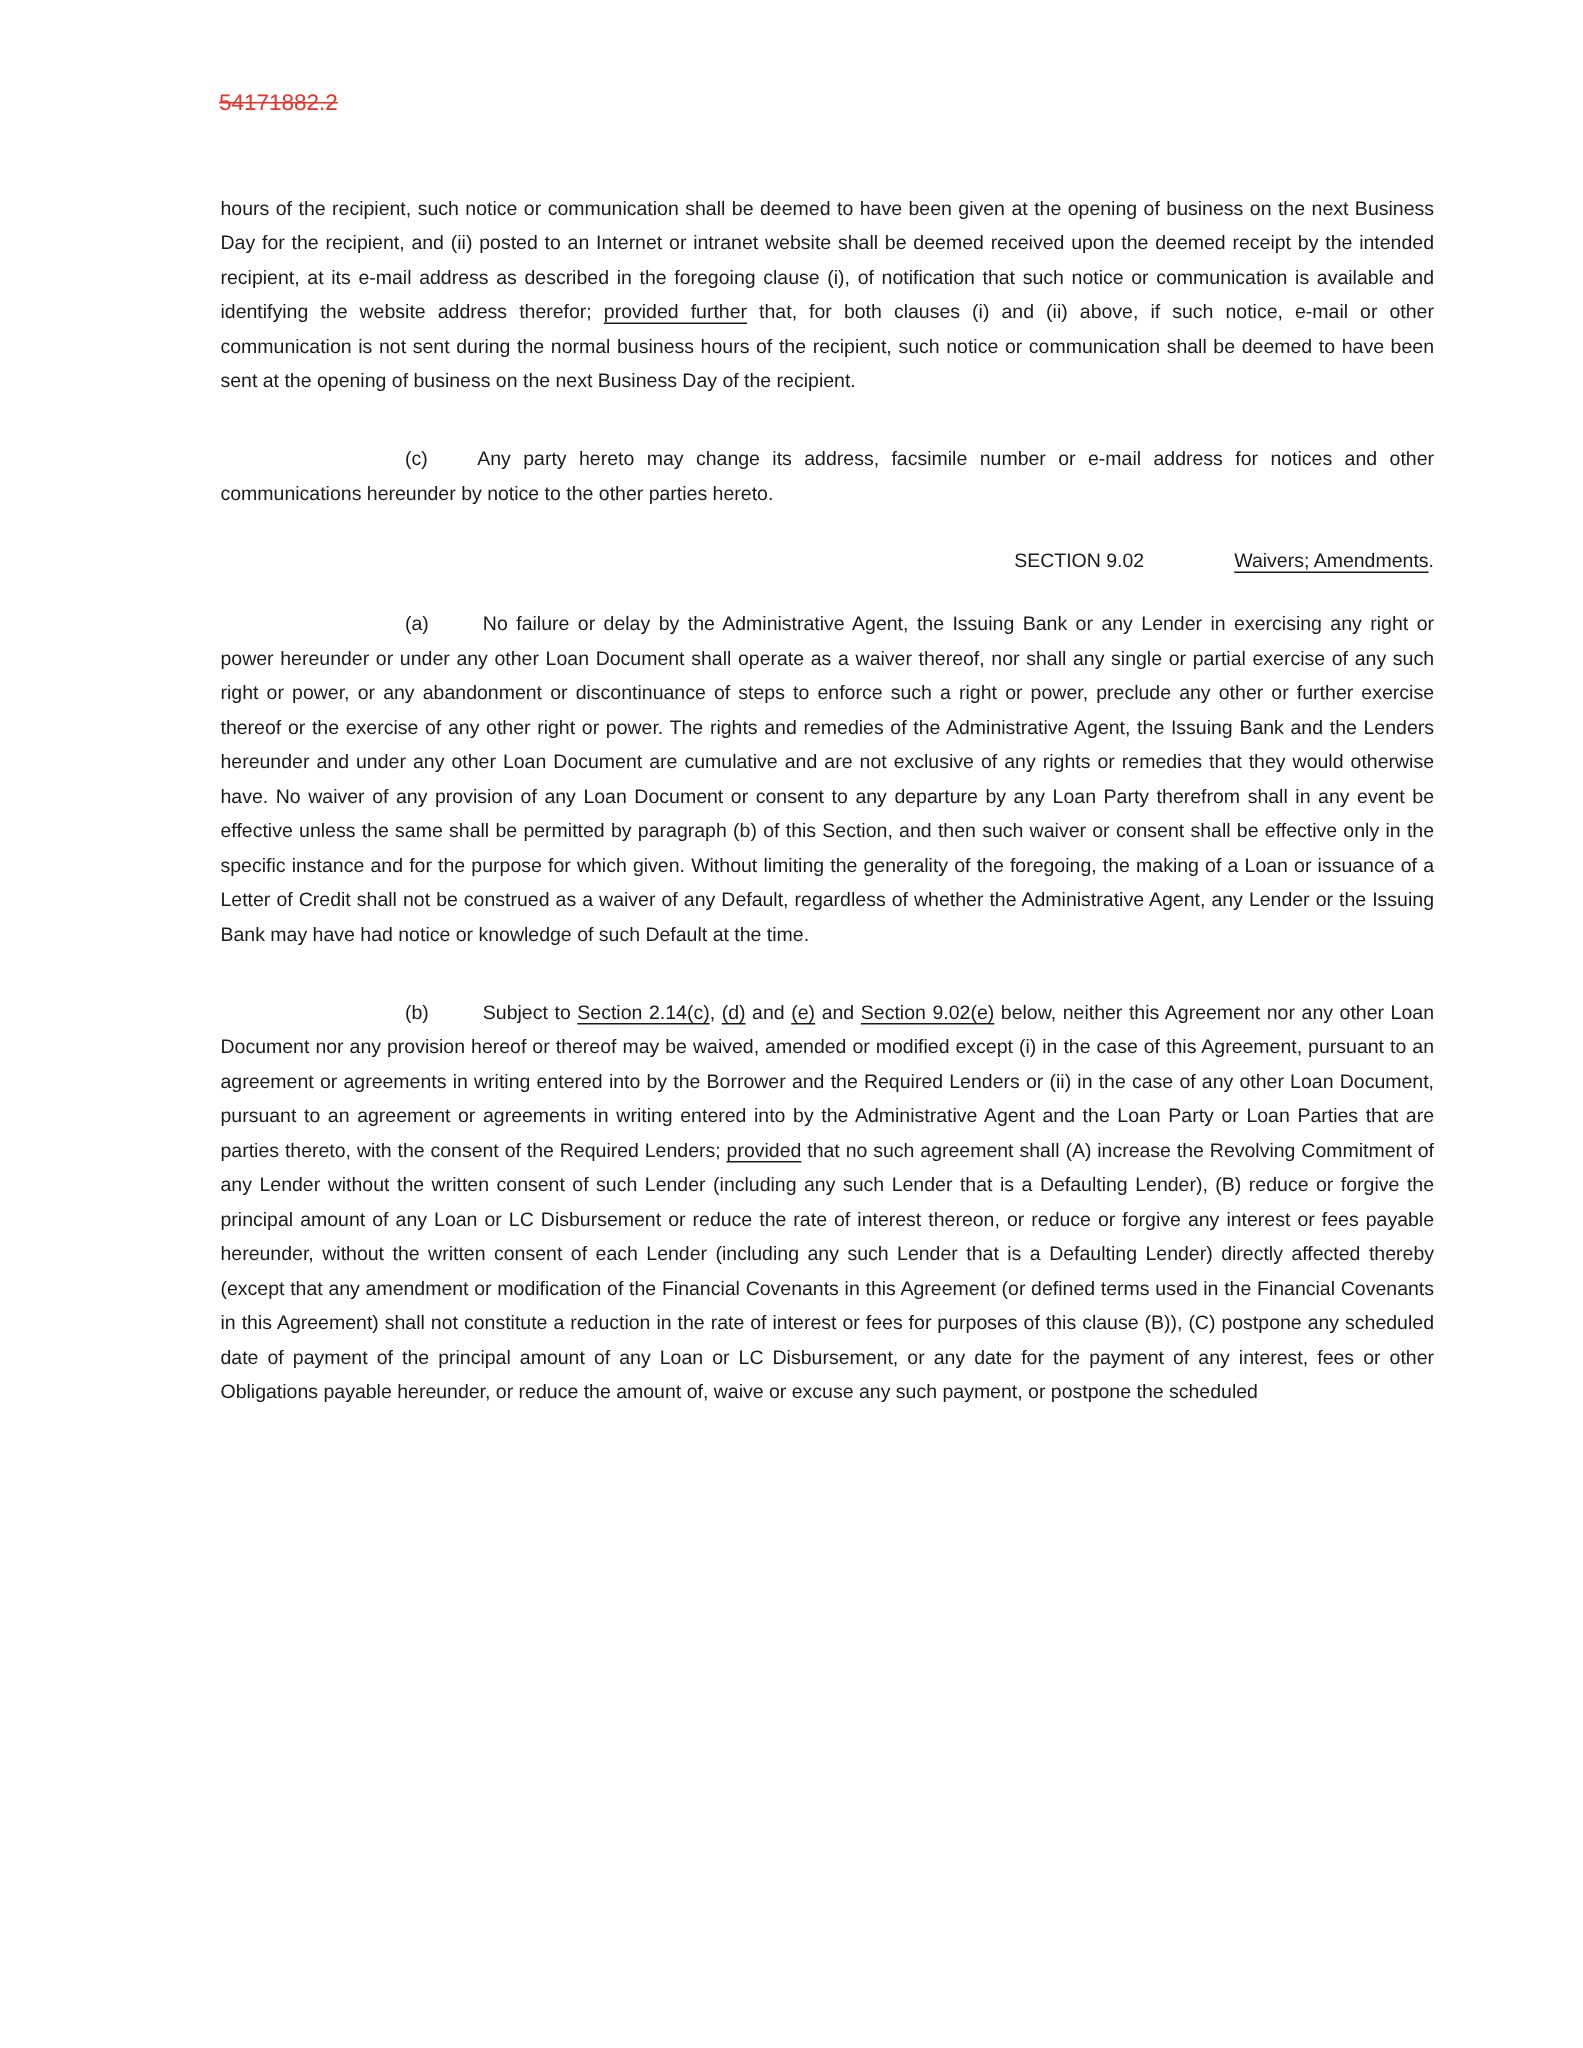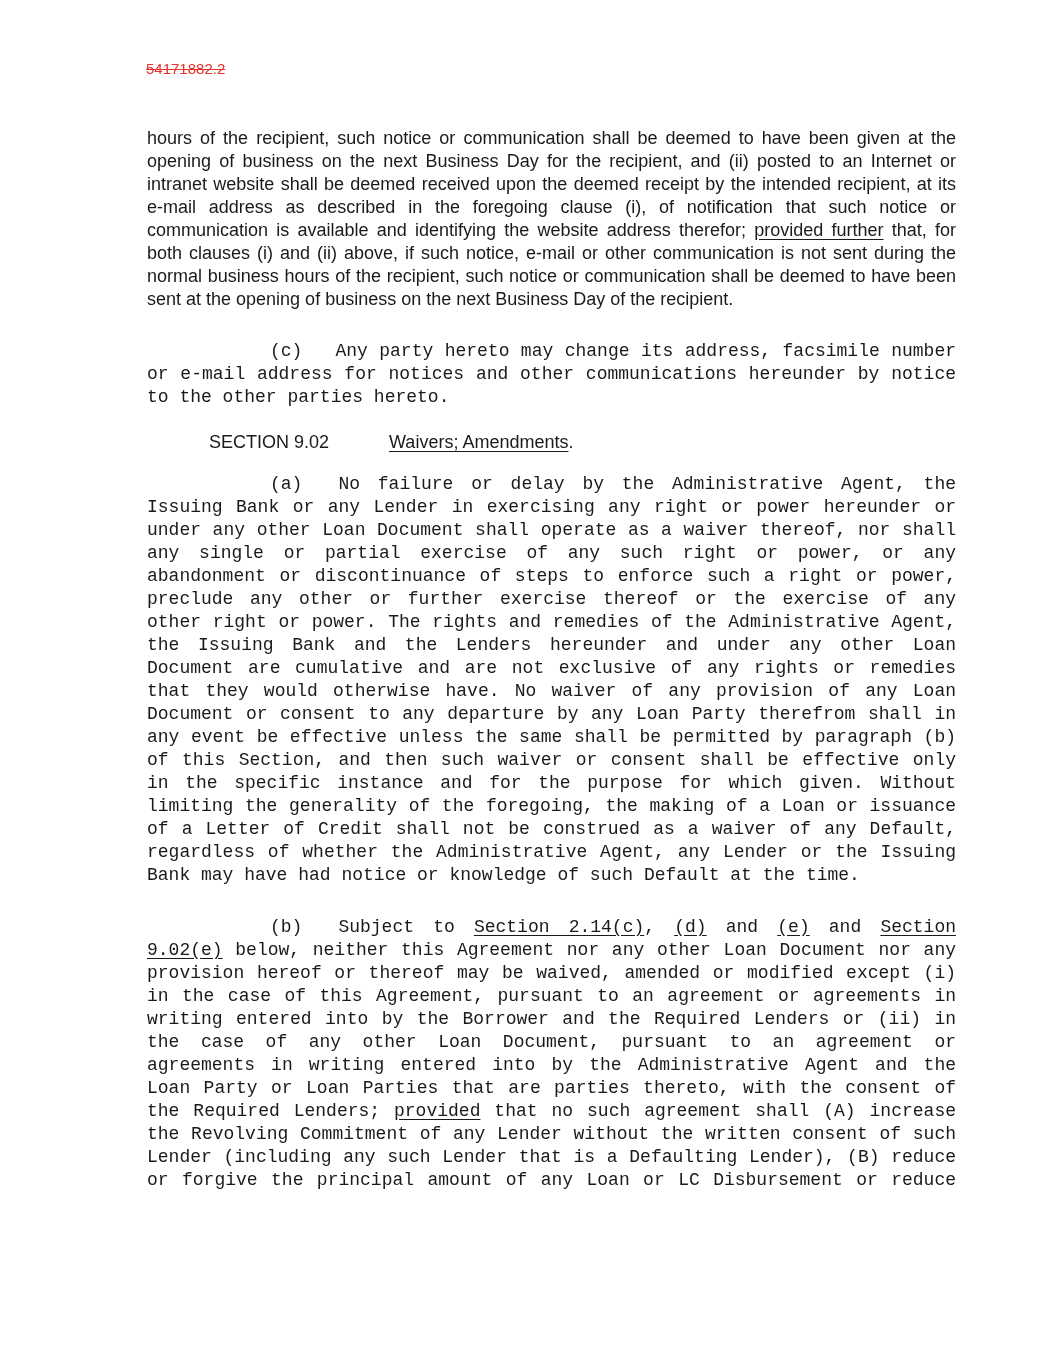--- a/index.html
+++ b/index.html
@@ -30,30 +30,30 @@
   .stamp-page   { top: 1266px; }
   .stamp-bottom { top: 1265px; text-align: center; }
 
   .body-text {
     position: absolute;
     left: 123px;
     top: 127px;
     width: 809px;
   }
   .para {
-    font-size: 18px;
+    font-size: 13px;
     line-height: 23px;
     text-align: justify;
     margin: 0;
   }
-  .indent  { text-indent: 123px; font-family: Liberation Mono, monospace; }
+  .indent  { text-indent: 123px; }
   .heading { text-indent: 62px; text-align: left; }
   .mb29 { margin-bottom: 29px; }
   .mb22 { margin-bottom: 22px; }
-  .mb19 { margin-bottom: 19px; }
+  .mb19 { margin-bottom: 19px; text-align: right; }
   .tab  { display: inline-block; }
   .u    { text-decoration: underline; text-underline-offset: 3px; }
 </style>
 </head>
 <body>
 
 <div class="page">
 
   <div class="doc-stamp stamp-top">54171882.2</div>
 

